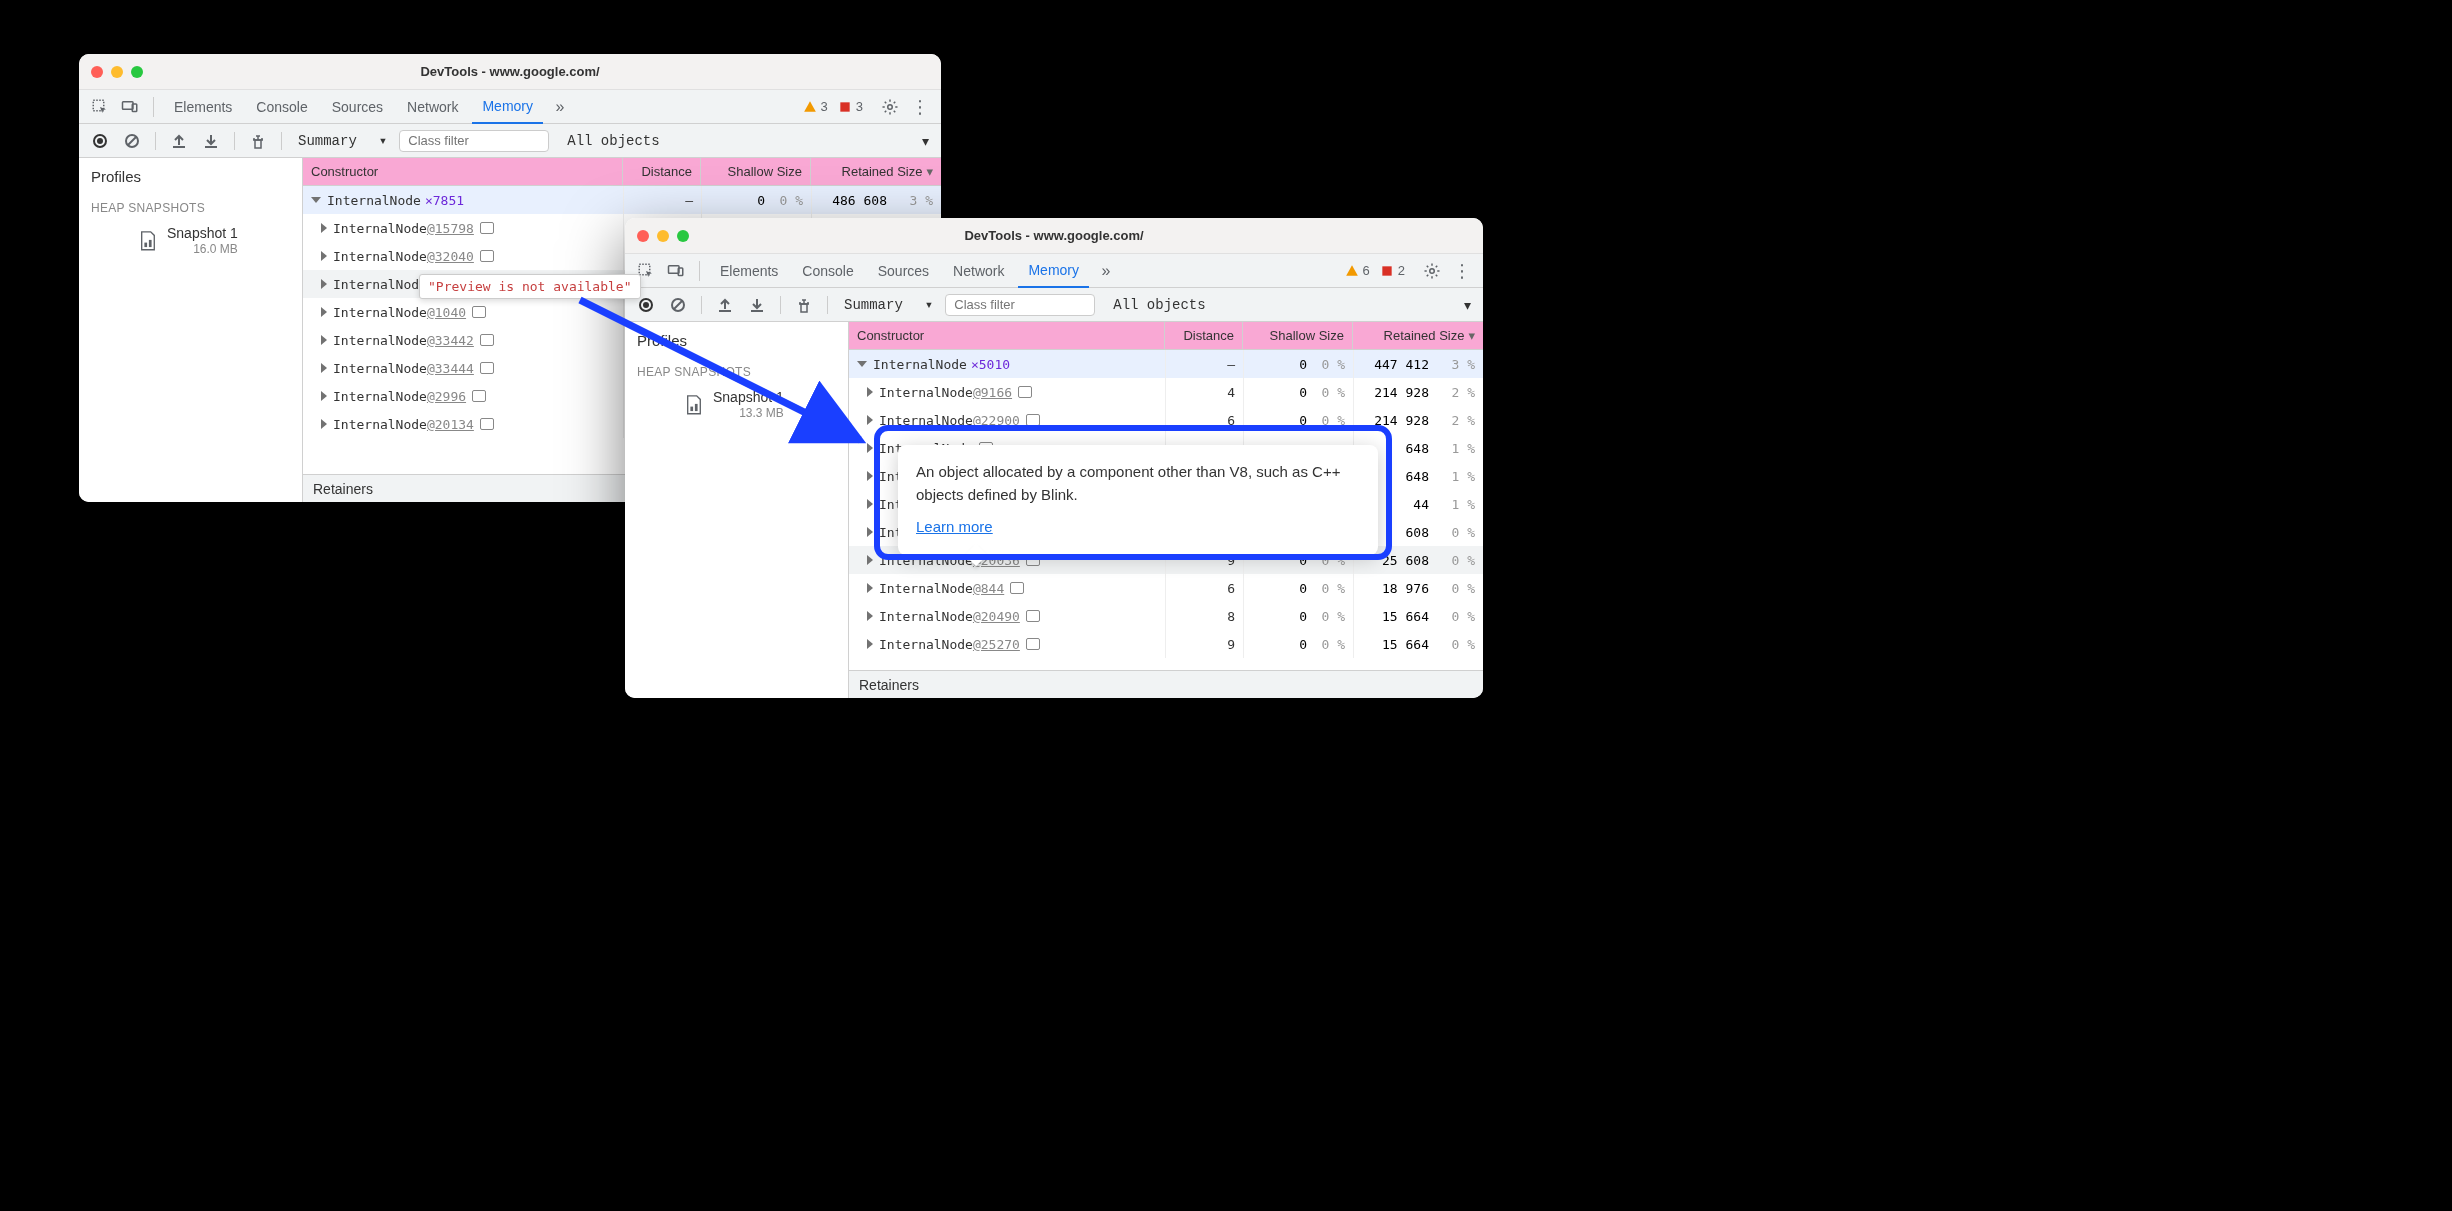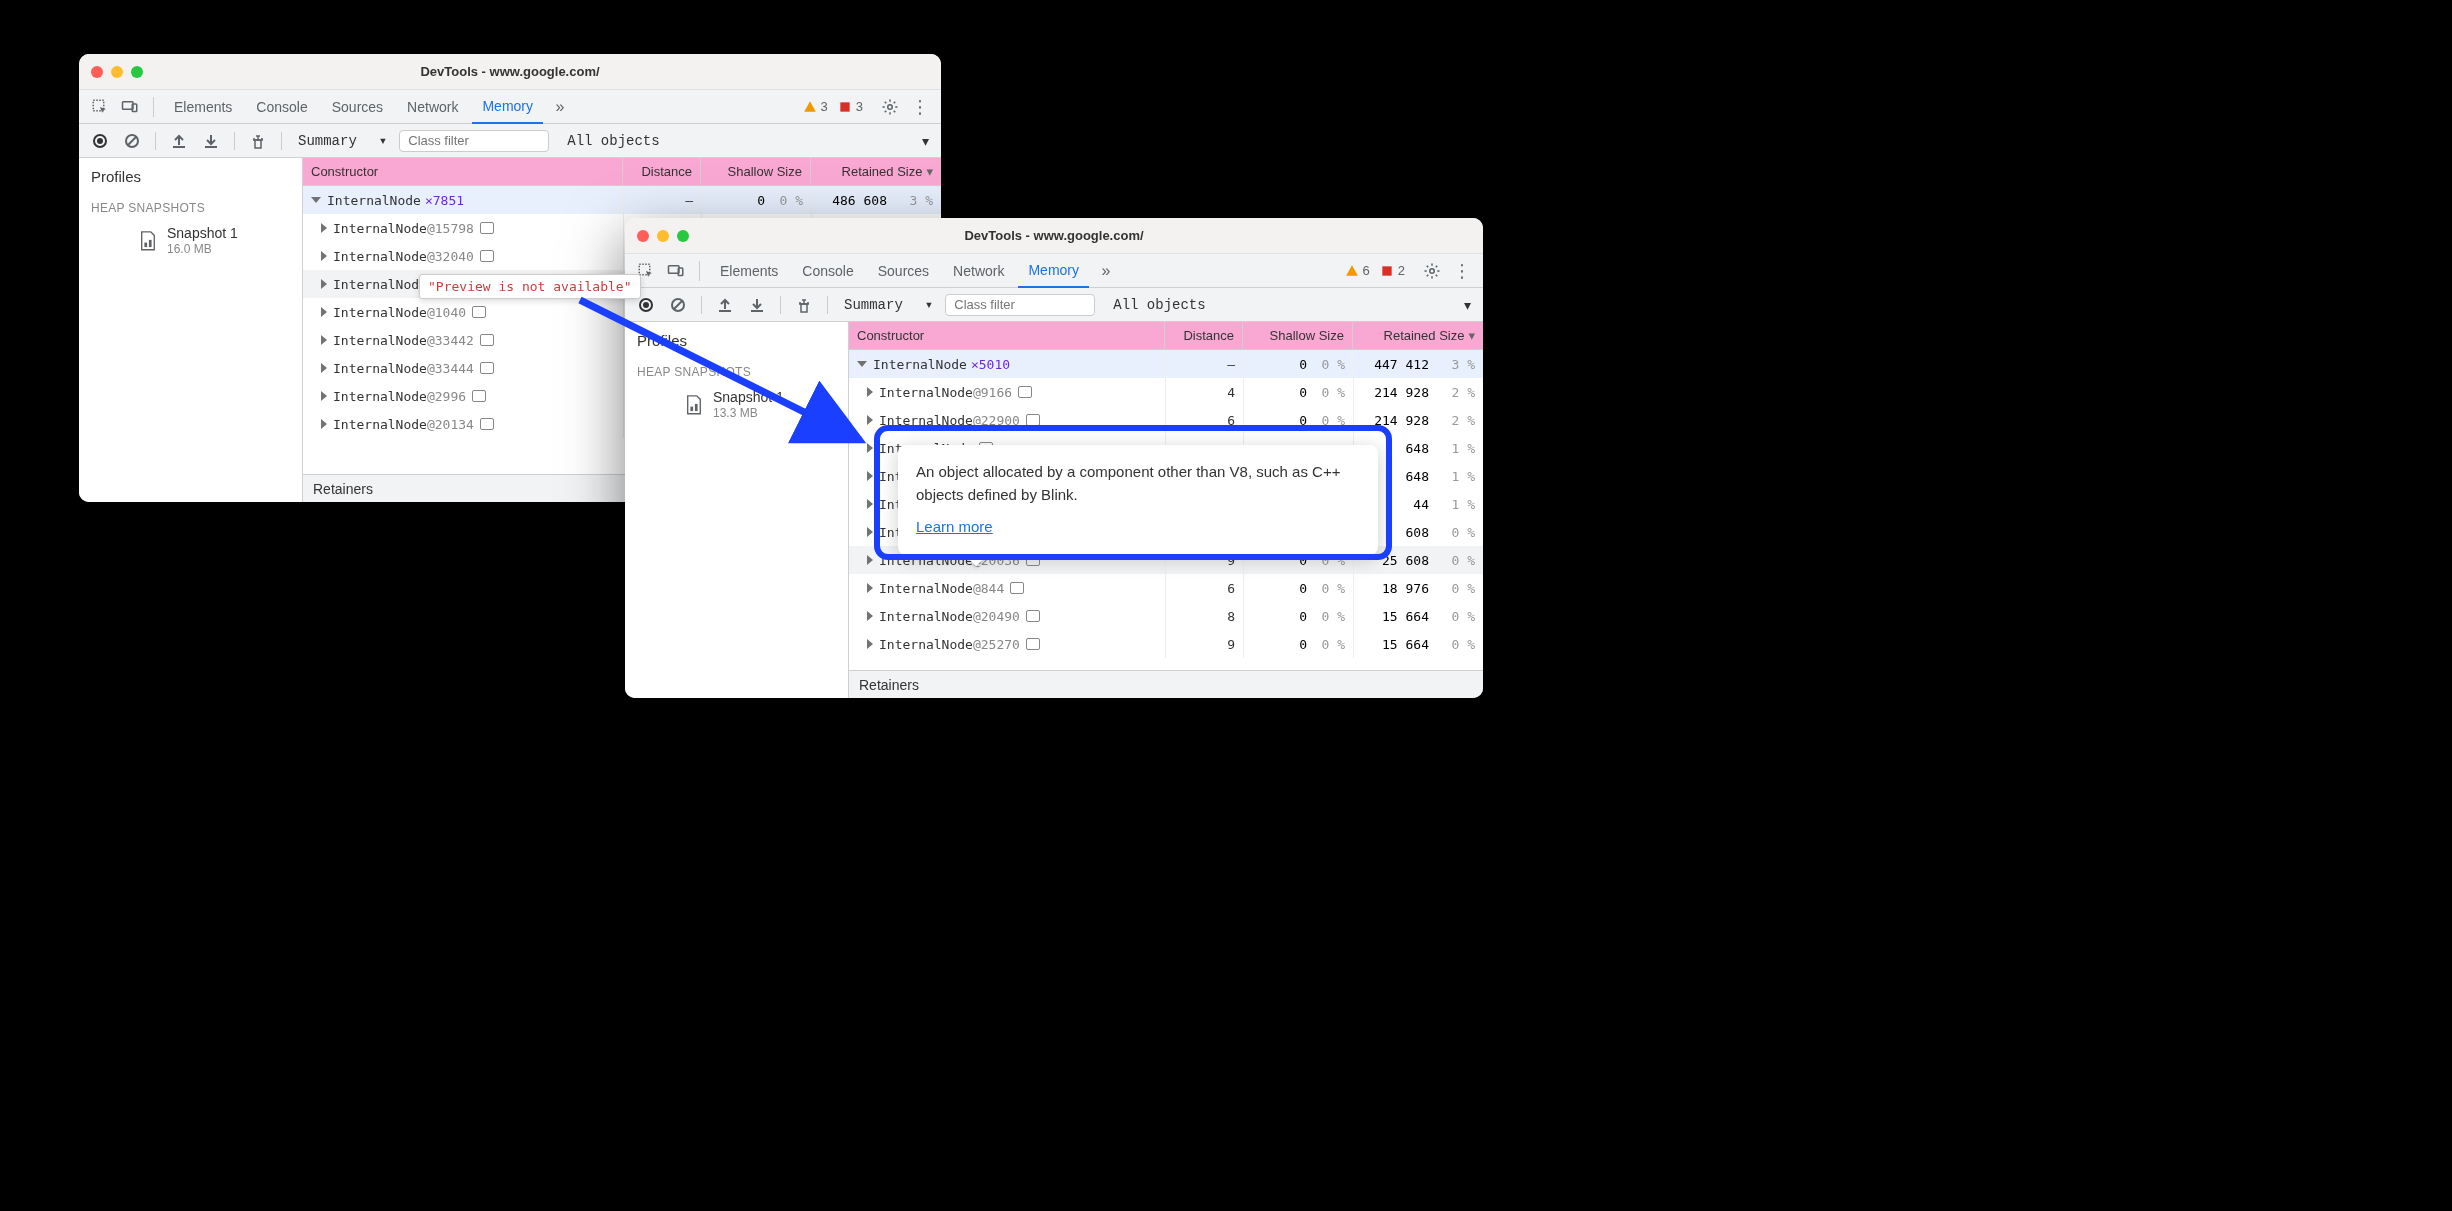--- a/index.html
+++ b/index.html
@@ -147,21 +147,21 @@
     gap: 10px;
     padding: 6px 12px;
     cursor: pointer;
     margin-left: 48px;
   }
   .snapshot-item .sicon {
     width: 18px; height: 22px;
     color: #5f6368;
   }
   .snapshot-item .slabel { font-size: 14px; color: #333; line-height: 1.2; }
-  .snapshot-item .ssub { font-size: 12px; color: #888; line-height: 1.2; }
+  .snapshot-item .ssub { font-size: 12px; color: #888; line-height: 1.2; text-align: right; }
 
   .main {
     flex: 1;
     display: flex;
     flex-direction: column;
     min-width: 0;
   }
   .gridhead {
     display: flex;
     height: 28px;
@@ -217,21 +217,21 @@
   }
   .tri.open {
     border-left: 5px solid transparent;
     border-right: 5px solid transparent;
     border-top: 6px solid #727272;
     border-bottom: none;
     margin-right: 6px;
   }
   .indent1 { padding-left: 18px !important; }
   .nodename { color: #333; }
-  .objid { color: #888; }
+  .objid { color: #888; text-decoration: underline; }
   .sqicon {
     width: 14px; height: 12px;
     border: 1.5px solid #888;
     border-radius: 2px;
     margin-left: 6px;
     display: inline-block;
   }
   .xcount { color: #6d28d9; margin-left: 4px; }
 
   .retainers {

